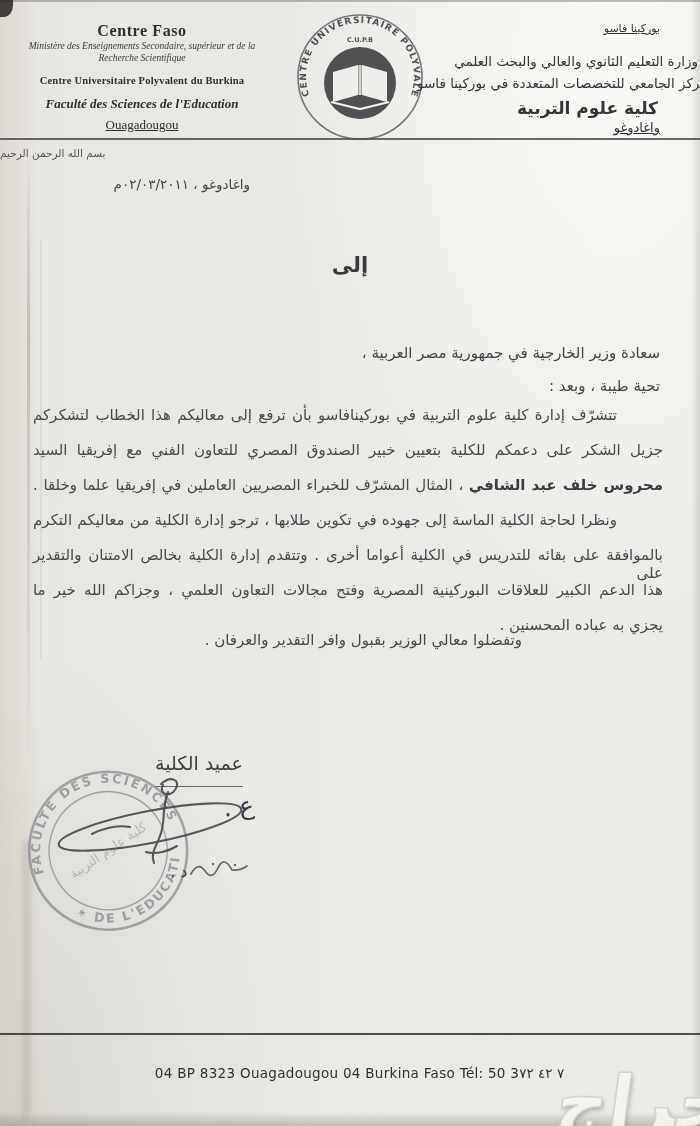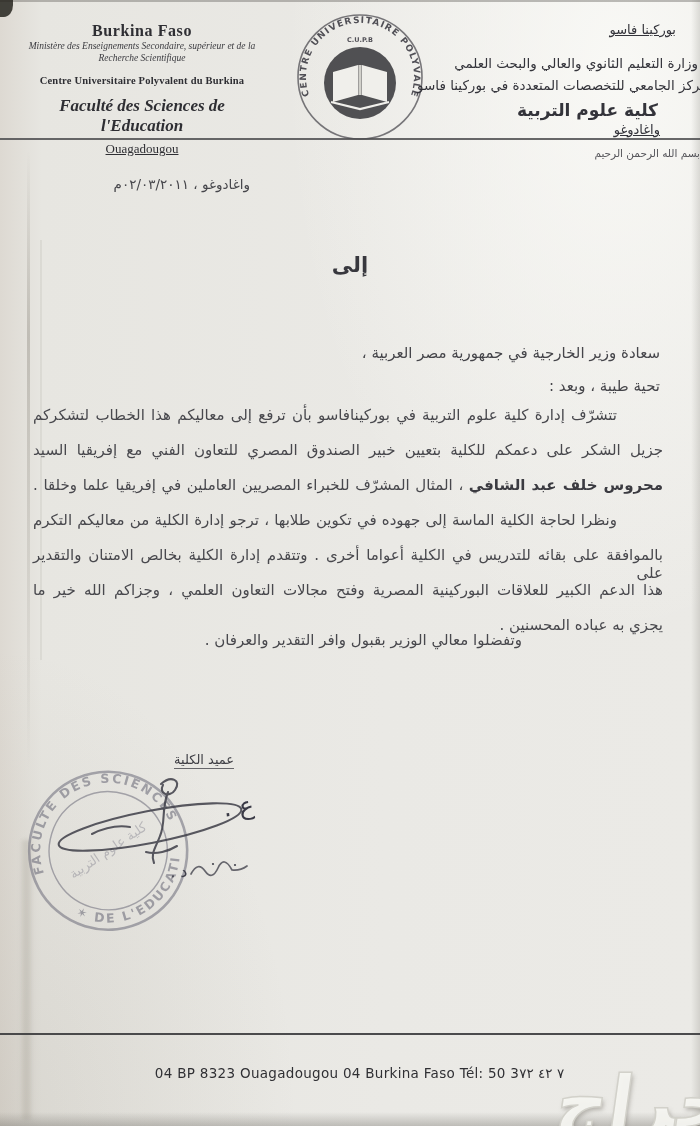--- a/index.html
+++ b/index.html
@@ -19,52 +19,52 @@
   .corner-mark{position:absolute;top:0;left:0;width:13px;height:17px;background:#26251f;border-radius:0 0 70% 0;opacity:.85;}
   .crease-v1{position:absolute;left:27px;top:150px;width:3px;height:620px;background:linear-gradient(180deg,rgba(110,104,92,0),rgba(110,104,92,.30) 30%,rgba(110,104,92,.12) 72%,rgba(110,104,92,0));}
   .crease-v2{position:absolute;left:22px;top:840px;width:9px;height:280px;background:rgba(128,120,104,.18);filter:blur(2px);}
   .crease-v3{position:absolute;left:40px;top:240px;width:2px;height:420px;background:rgba(120,114,100,.10);}
 
   
   .hdr-left{position:absolute;left:28px;top:22px;width:228px;text-align:center;color:#2e2e33;font-family:"Liberation Serif",serif;}
   .hl-country{font-size:16px;font-weight:bold;letter-spacing:.6px;}
   .hl-ministry{font-size:9.5px;font-style:italic;line-height:12px;color:#3a3a3f;}
   .hl-centre{font-size:10.5px;font-weight:bold;margin-top:11px;letter-spacing:.2px;}
-  .hl-fac{font-size:17px;font-weight:bold;font-style:italic;margin-top:10px;}
+  .hl-fac{font-size:13px;font-weight:bold;font-style:italic;margin-top:10px;}
   .hl-city{font-size:13px;margin-top:5px;text-decoration:underline;}
 
   
   .seal{position:absolute;left:295px;top:11px;width:130px;height:134px;opacity:.88;}
 
   
   .hdr-right{position:absolute;right:0;top:22px;width:300px;direction:rtl;text-align:right;color:#33333a;}
-  .hr-country{font-size:13px;padding-left:0;padding-right:24px;text-decoration:underline;}
+  .hr-country{font-size:11px;padding-left:0;padding-right:40px;text-decoration:underline;}
   .hr-ministry{font-size:13.5px;margin-top:18px;padding-right:2px;white-space:nowrap;}
   .hr-centre{font-size:13.5px;margin-top:6px;margin-right:-16px;white-space:nowrap;}
   .hr-fac{font-size:17px;font-weight:bold;margin-top:7px;padding-right:42px;}
   .hr-city{font-size:13px;margin-top:2px;padding-right:40px;text-decoration:underline;}
 
   .divider{position:absolute;left:0;right:0;top:138px;border-top:2px solid rgba(78,77,80,.85);}
-  .basmala{position:absolute;left:0;right:0;top:147px;text-align:right;font-size:10.5px;color:#55555a;direction:rtl;padding-left:18px;}
+  .basmala{position:absolute;left:0;right:0;top:147px;text-align:left;font-size:10.5px;color:#55555a;direction:rtl;}
   .date-line{position:absolute;left:55px;top:176px;width:195px;direction:rtl;text-align:right;font-size:13.5px;color:#46464b;}
 
   .to-word{position:absolute;left:0;right:0;top:253px;text-align:center;font-size:21px;font-weight:bold;direction:rtl;color:#38383e;}
 
   .addressee{position:absolute;right:40px;top:344px;direction:rtl;font-size:15px;color:#45454a;}
   .greeting{position:absolute;right:40px;top:377px;direction:rtl;font-size:15px;color:#45454a;}
 
   .body-par{position:absolute;left:33px;right:37px;top:406px;direction:rtl;color:#48484d;}
   .bline{height:35px;font-size:15px;text-align:justify;text-align-last:justify;white-space:normal;}
   .bline.indent{padding-right:46px;}
   .bline.endline{text-align-last:right;}
   .bname{font-weight:bold;color:#3b3b41;}
   .closing{position:absolute;right:178px;top:631px;direction:rtl;font-size:15px;color:#48484d;}
 
   
-  .dean-title{position:absolute;left:174px;top:752px;direction:rtl;font-size:13px;color:#3e3e44;border-bottom:1.2px solid rgba(70,70,76,.8);padding-bottom:1px;}
+  .dean-title{position:absolute;left:155px;top:752px;direction:rtl;font-size:19px;color:#3e3e44;border-bottom:1.2px solid rgba(70,70,76,.8);padding-bottom:12px;}
   .stamp-wrap{position:absolute;left:14px;top:758px;width:192px;height:188px;transform:rotate(-28deg);}
   .sig-svg{position:absolute;left:30px;top:772px;width:230px;height:110px;}
   .sig-initial{position:absolute;left:223px;top:792px;font-size:25px;color:#3a3a46;transform:rotate(-7deg);direction:rtl;}
   .sig-note{position:absolute;left:170px;top:860px;display:flex;align-items:center;gap:2px;color:#3f3f4a;}
   .sig-note .txt{font-size:16px;direction:rtl;transform:rotate(-4deg);}
 
   
   .footer-rule{position:absolute;left:0;right:0;top:1033px;border-top:2.4px solid rgba(58,58,60,.9);}
   .footer-text{position:absolute;left:0;right:0;top:1065px;text-align:center;font-size:13.5px;font-weight:normal;color:#303034;letter-spacing:.3px;margin-left:19px;}
 
@@ -83,21 +83,21 @@
 
   <div class="edge-top"></div>
   <div class="edge-right"></div>
   <div class="edge-bottom"></div>
   <div class="corner-mark"></div>
   <div class="crease-v1"></div>
   <div class="crease-v2"></div>
   <div class="crease-v3"></div>
 
   <div class="hdr-left">
-    <div class="hl-country">Burkina Faso</div>
+    <div class="hl-country">Centre Faso</div>
     <div class="hl-ministry">Ministère des Enseignements Secondaire, supérieur et de la Recherche Scientifique</div>
     <div class="hl-centre">Centre Universitaire Polyvalent du Burkina</div>
     <div class="hl-fac">Faculté des Sciences de l'Education</div>
     <div class="hl-city">Ouagadougou</div>
   </div>
 
   <svg class="seal" viewBox="0 0 130 134">
     <defs>
       <path id="sealArc" d="M 14.3 84.5 A 54 54 0 1 1 115.7 84.5" fill="none"></path>
     </defs>

